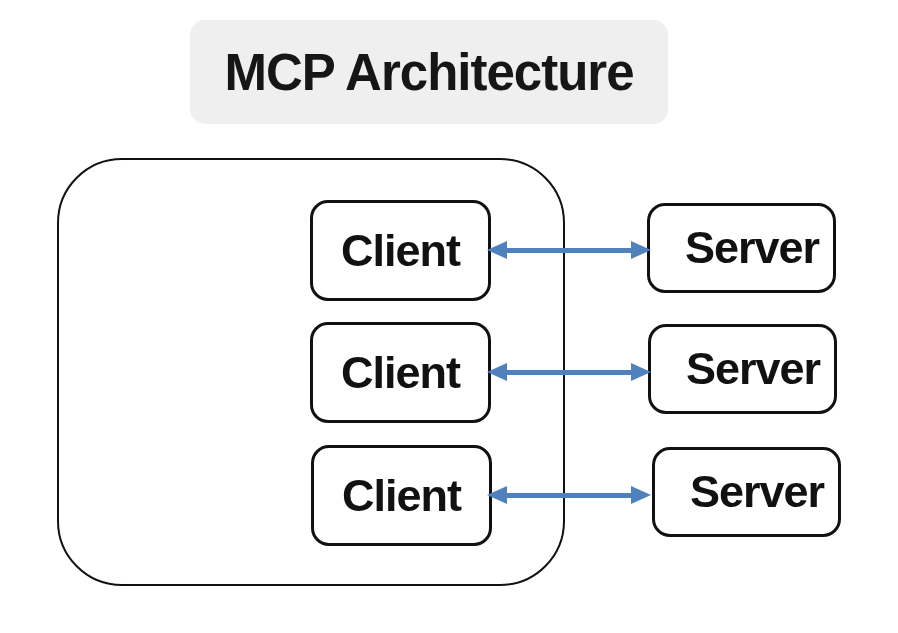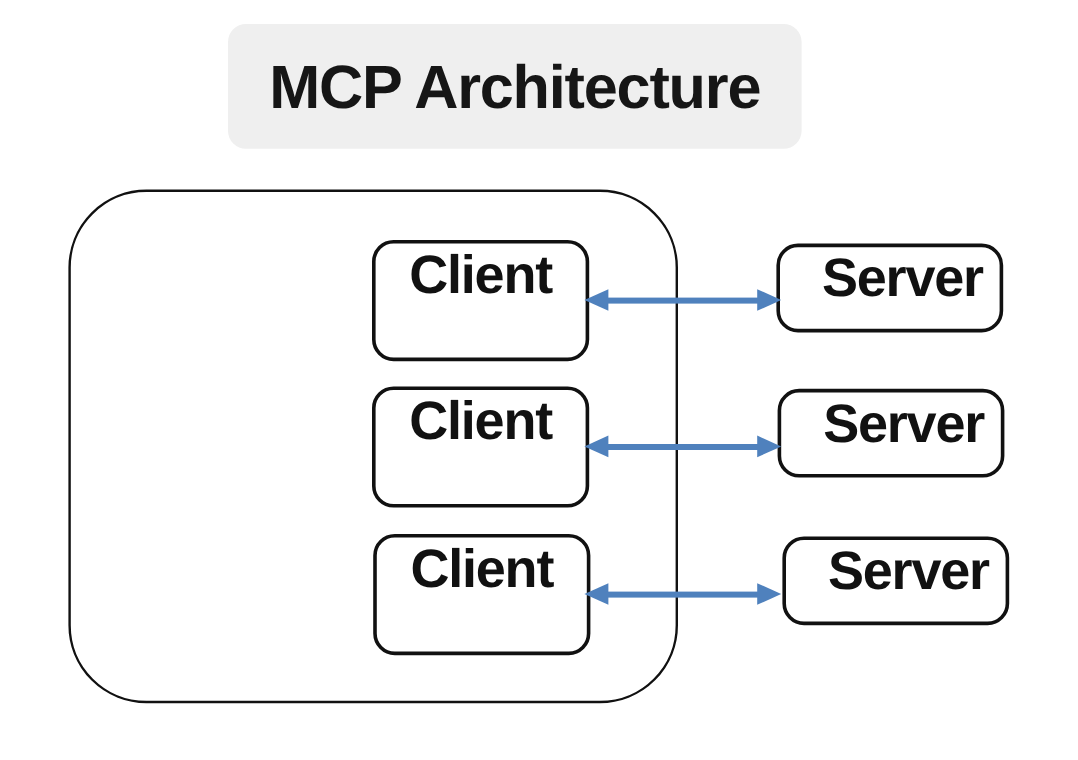--- a/index.html
+++ b/index.html
@@ -56,36 +56,36 @@
     letter-spacing: -1px;
     z-index: 2;
   }
   .node {
     position: absolute;
     border: 3px solid var(--border-color, #111);
     border-radius: 18px;
     background: var(--bg, #fff);
     box-sizing: border-box;
     display: flex;
-    align-items: flex-start;
+    align-items: center;
     justify-content: center;
     z-index: 2;
   }
   .node-label {
     font-size: 45px;
     font-weight: 700;
     color: #111;
     letter-spacing: -1px;
     white-space: nowrap;
   }
   .client { width: 181px; height: 101px; }
   .client-1 { left: 310px; top: 200px; }
   .client-2 { left: 310px; top: 322px; }
   .client-3 { left: 311px; top: 445px; }
-  .server { width: 189px; height: 74px; padding-left: 21px; }
+  .server { width: 189px; height: 90px; padding-left: 21px; }
   .server-1 { left: 647px; top: 203px; }
   .server-2 { left: 648px; top: 324px; }
   .server-3 { left: 652px; top: 447px; }
   .arrow {
     position: absolute;
     left: 487px;
     width: 164px;
     height: 18px;
     display: flex;
     align-items: center;

